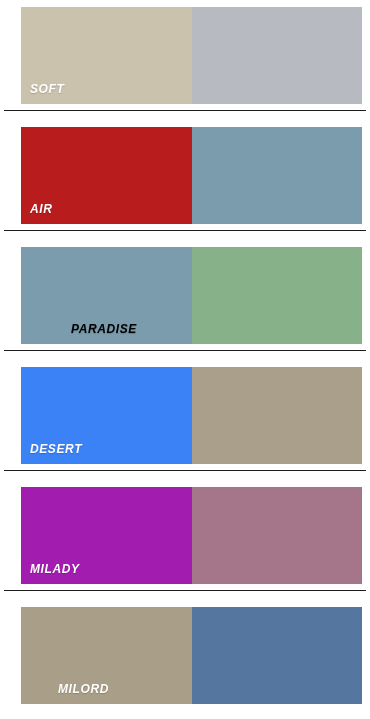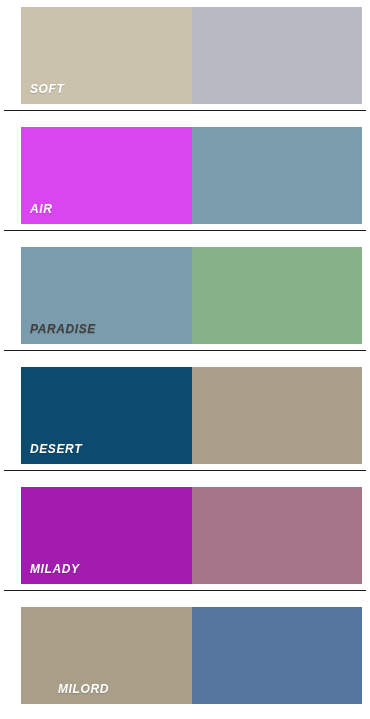--- a/index.html
+++ b/index.html
@@ -84,41 +84,41 @@
       <div class="swatch-half" style="background-color: rgb(203, 194, 173);">
         <span class="palette-label" style="color: rgb(255, 255, 255);">SOFT</span>
       </div>
       <div class="swatch-half" style="background-color: rgb(184, 186, 193);"></div>
     </div>
     <div class="row-divider" style="background: rgb(28, 28, 28);"></div>
   </div>
 
   <div class="palette-row">
     <div class="swatch-band">
-      <div class="swatch-half" style="background-color: #d946ef;">
+      <div class="swatch-half" style="background-color: #b91c1c;">
         <span class="palette-label" style="color: rgb(255, 255, 255);">AIR</span>
       </div>
       <div class="swatch-half" style="background-color: rgb(123, 156, 173);"></div>
     </div>
     <div class="row-divider" style="background: rgb(28, 28, 28);"></div>
   </div>
 
   <div class="palette-row">
     <div class="swatch-band">
       <div class="swatch-half" style="background-color: rgb(123, 156, 173);">
-        <span class="palette-label" style="color: #404040;">PARADISE</span>
+        <span class="palette-label" style="color: #000000; margin-left: 41px;">PARADISE</span>
       </div>
       <div class="swatch-half" style="background-color: rgb(134, 177, 137);"></div>
     </div>
     <div class="row-divider" style="background: rgb(28, 28, 28);"></div>
   </div>
 
   <div class="palette-row">
     <div class="swatch-band">
-      <div class="swatch-half" style="background-color: #0c4a6e;">
+      <div class="swatch-half" style="background-color: #3b82f6;">
         <span class="palette-label" style="color: rgb(255, 255, 255);">DESERT</span>
       </div>
       <div class="swatch-half" style="background-color: rgb(170, 159, 139);"></div>
     </div>
     <div class="row-divider" style="background: rgb(28, 28, 28);"></div>
   </div>
 
   <div class="palette-row">
     <div class="swatch-band">
       <div class="swatch-half" style="background-color: #a21caf;">

